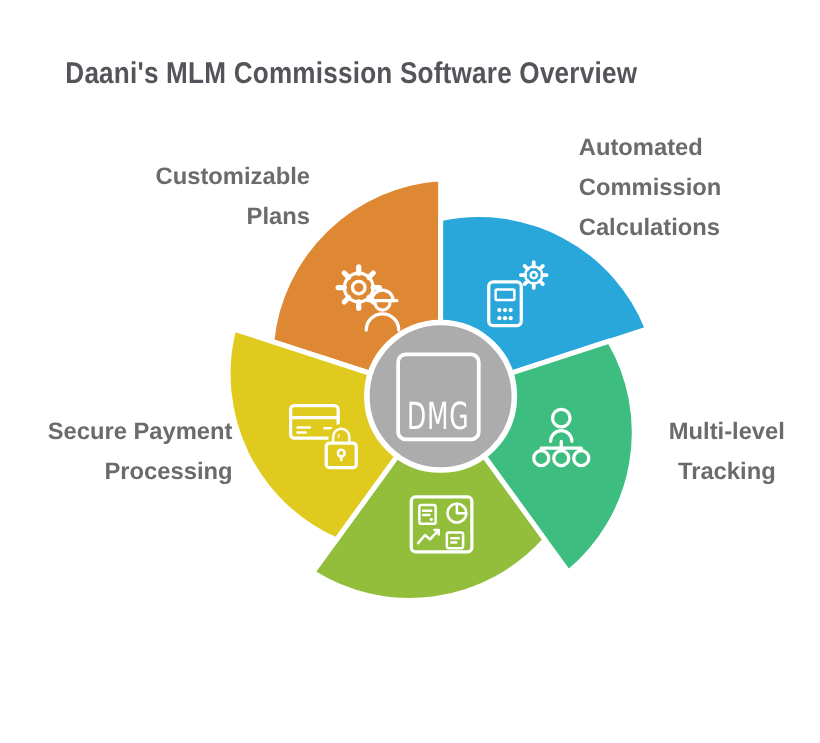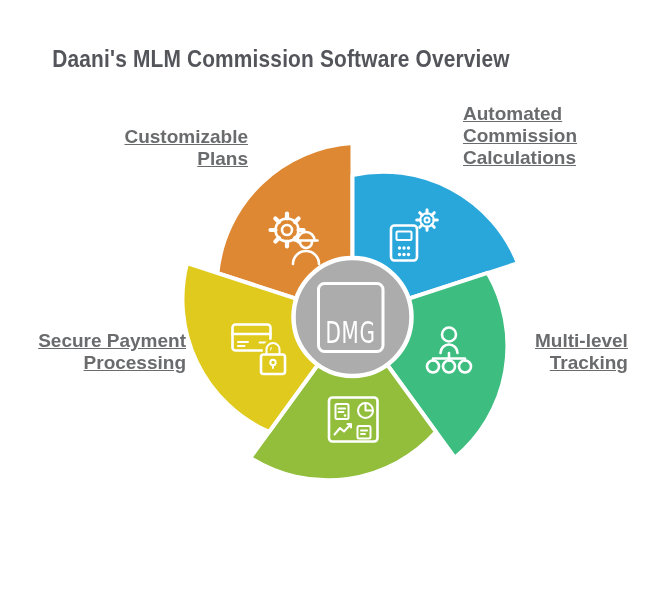--- a/index.html
+++ b/index.html
@@ -22,25 +22,25 @@
   }
   .ico   { fill:none; stroke:#ffffff; stroke-width:2.6; stroke-linecap:round; stroke-linejoin:round; }
   .ico-thin { fill:none; stroke:#ffffff; stroke-width:2; stroke-linecap:round; stroke-linejoin:round; }
   .tooth { fill:none; stroke:#ffffff; stroke-width:4.2; stroke-linecap:round; }
   .tooth-sm { fill:none; stroke:#ffffff; stroke-width:3; stroke-linecap:round; }
   .dot   { fill:#ffffff; stroke:none; }
   .halo  { fill:none; stroke:#DFCA1D; stroke-width:7.5; }
   .lock-body { fill:#DFCA1D; stroke:#ffffff; stroke-width:2.6; }
   .seg-label {
     position:absolute; font-size:19px; font-weight:700; color:#6A6B6D;
-    line-height:22px; white-space:pre-line;text-decoration:underline;
+    line-height:32px; white-space:pre-line;
   }
   .lbl-automated   { left:463px; top:103px; text-align:left; }
   .lbl-customizable{ right:424px; top:126px; text-align:right; }
-  .lbl-multilevel  { left:535px; top:330px; text-align:right; }
+  .lbl-multilevel  { left:535px; top:330px; text-align:center; }
   .lbl-secure      { right:486px; top:330px; text-align:right; }
   .lbl-realtime    { left:349px; top:497px; transform:translateX(-50%); text-align:center; }
   .corner-patch { position:absolute; left:511px; top:549px; width:145px; height:45px; background:#ffffff; }
 </style>
 </head>
 <body>
 
 <div class="canvas">
 
   <h1 class="title">Daani's MLM Commission Software Overview</h1>

